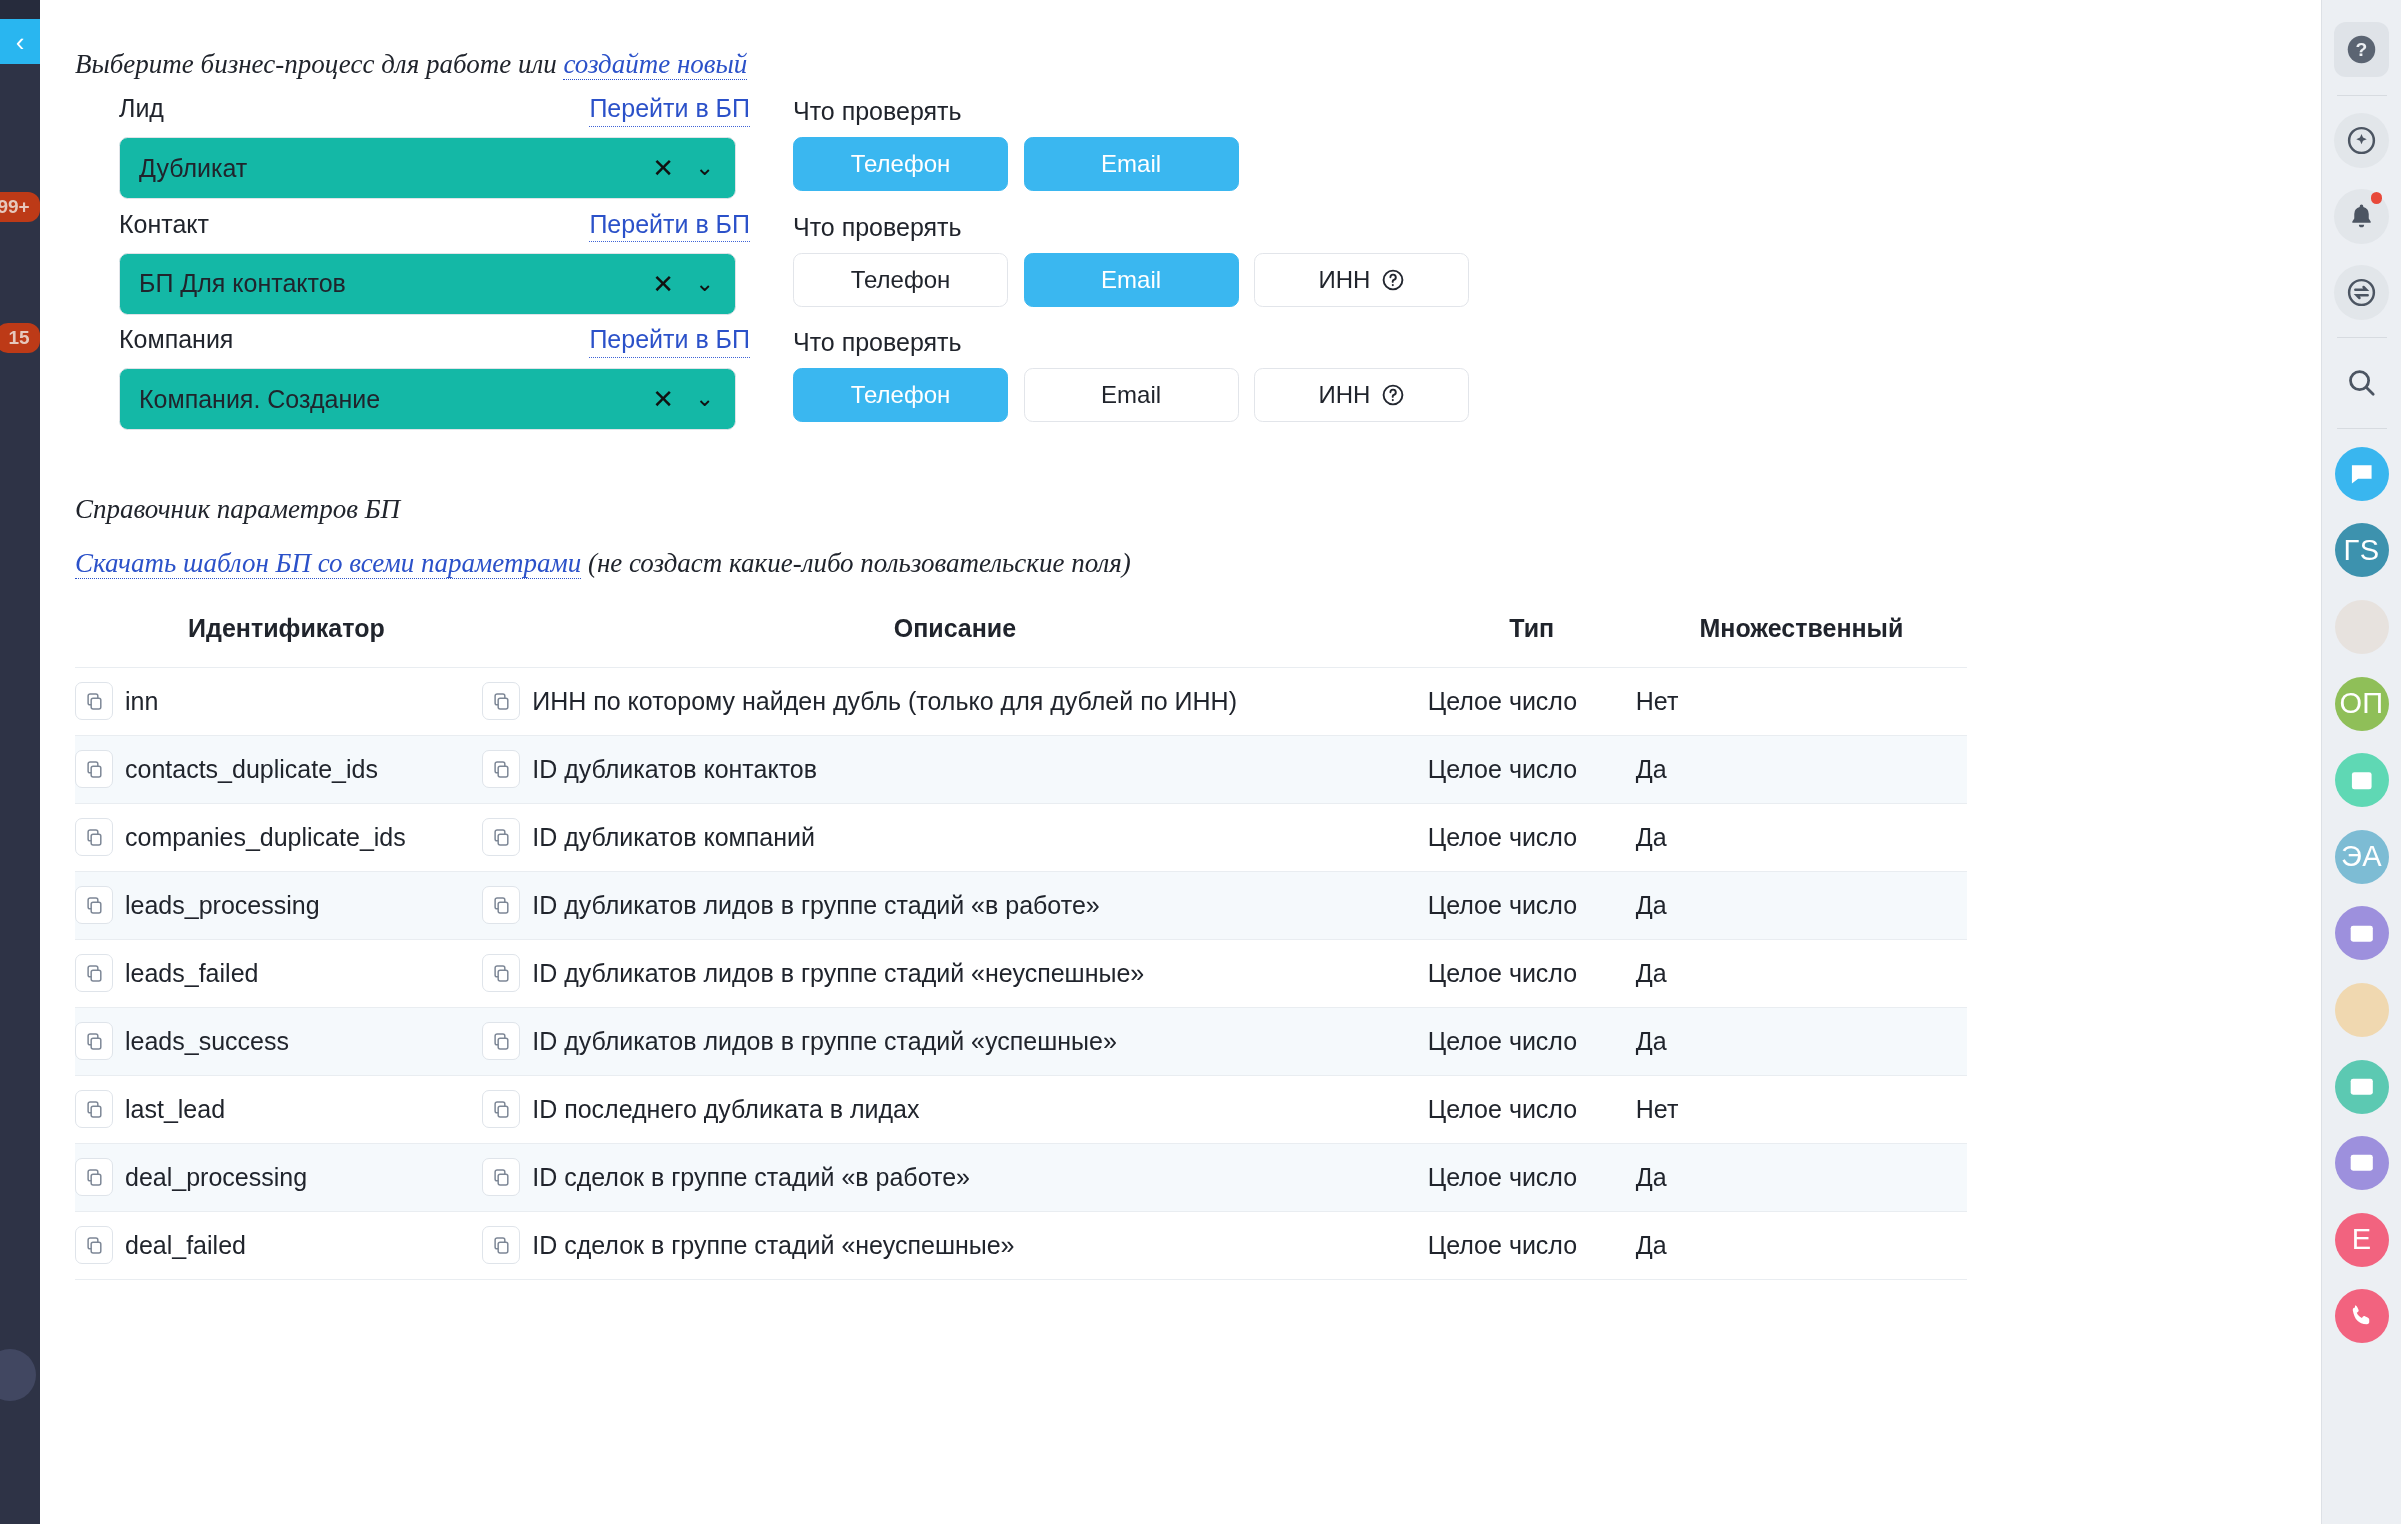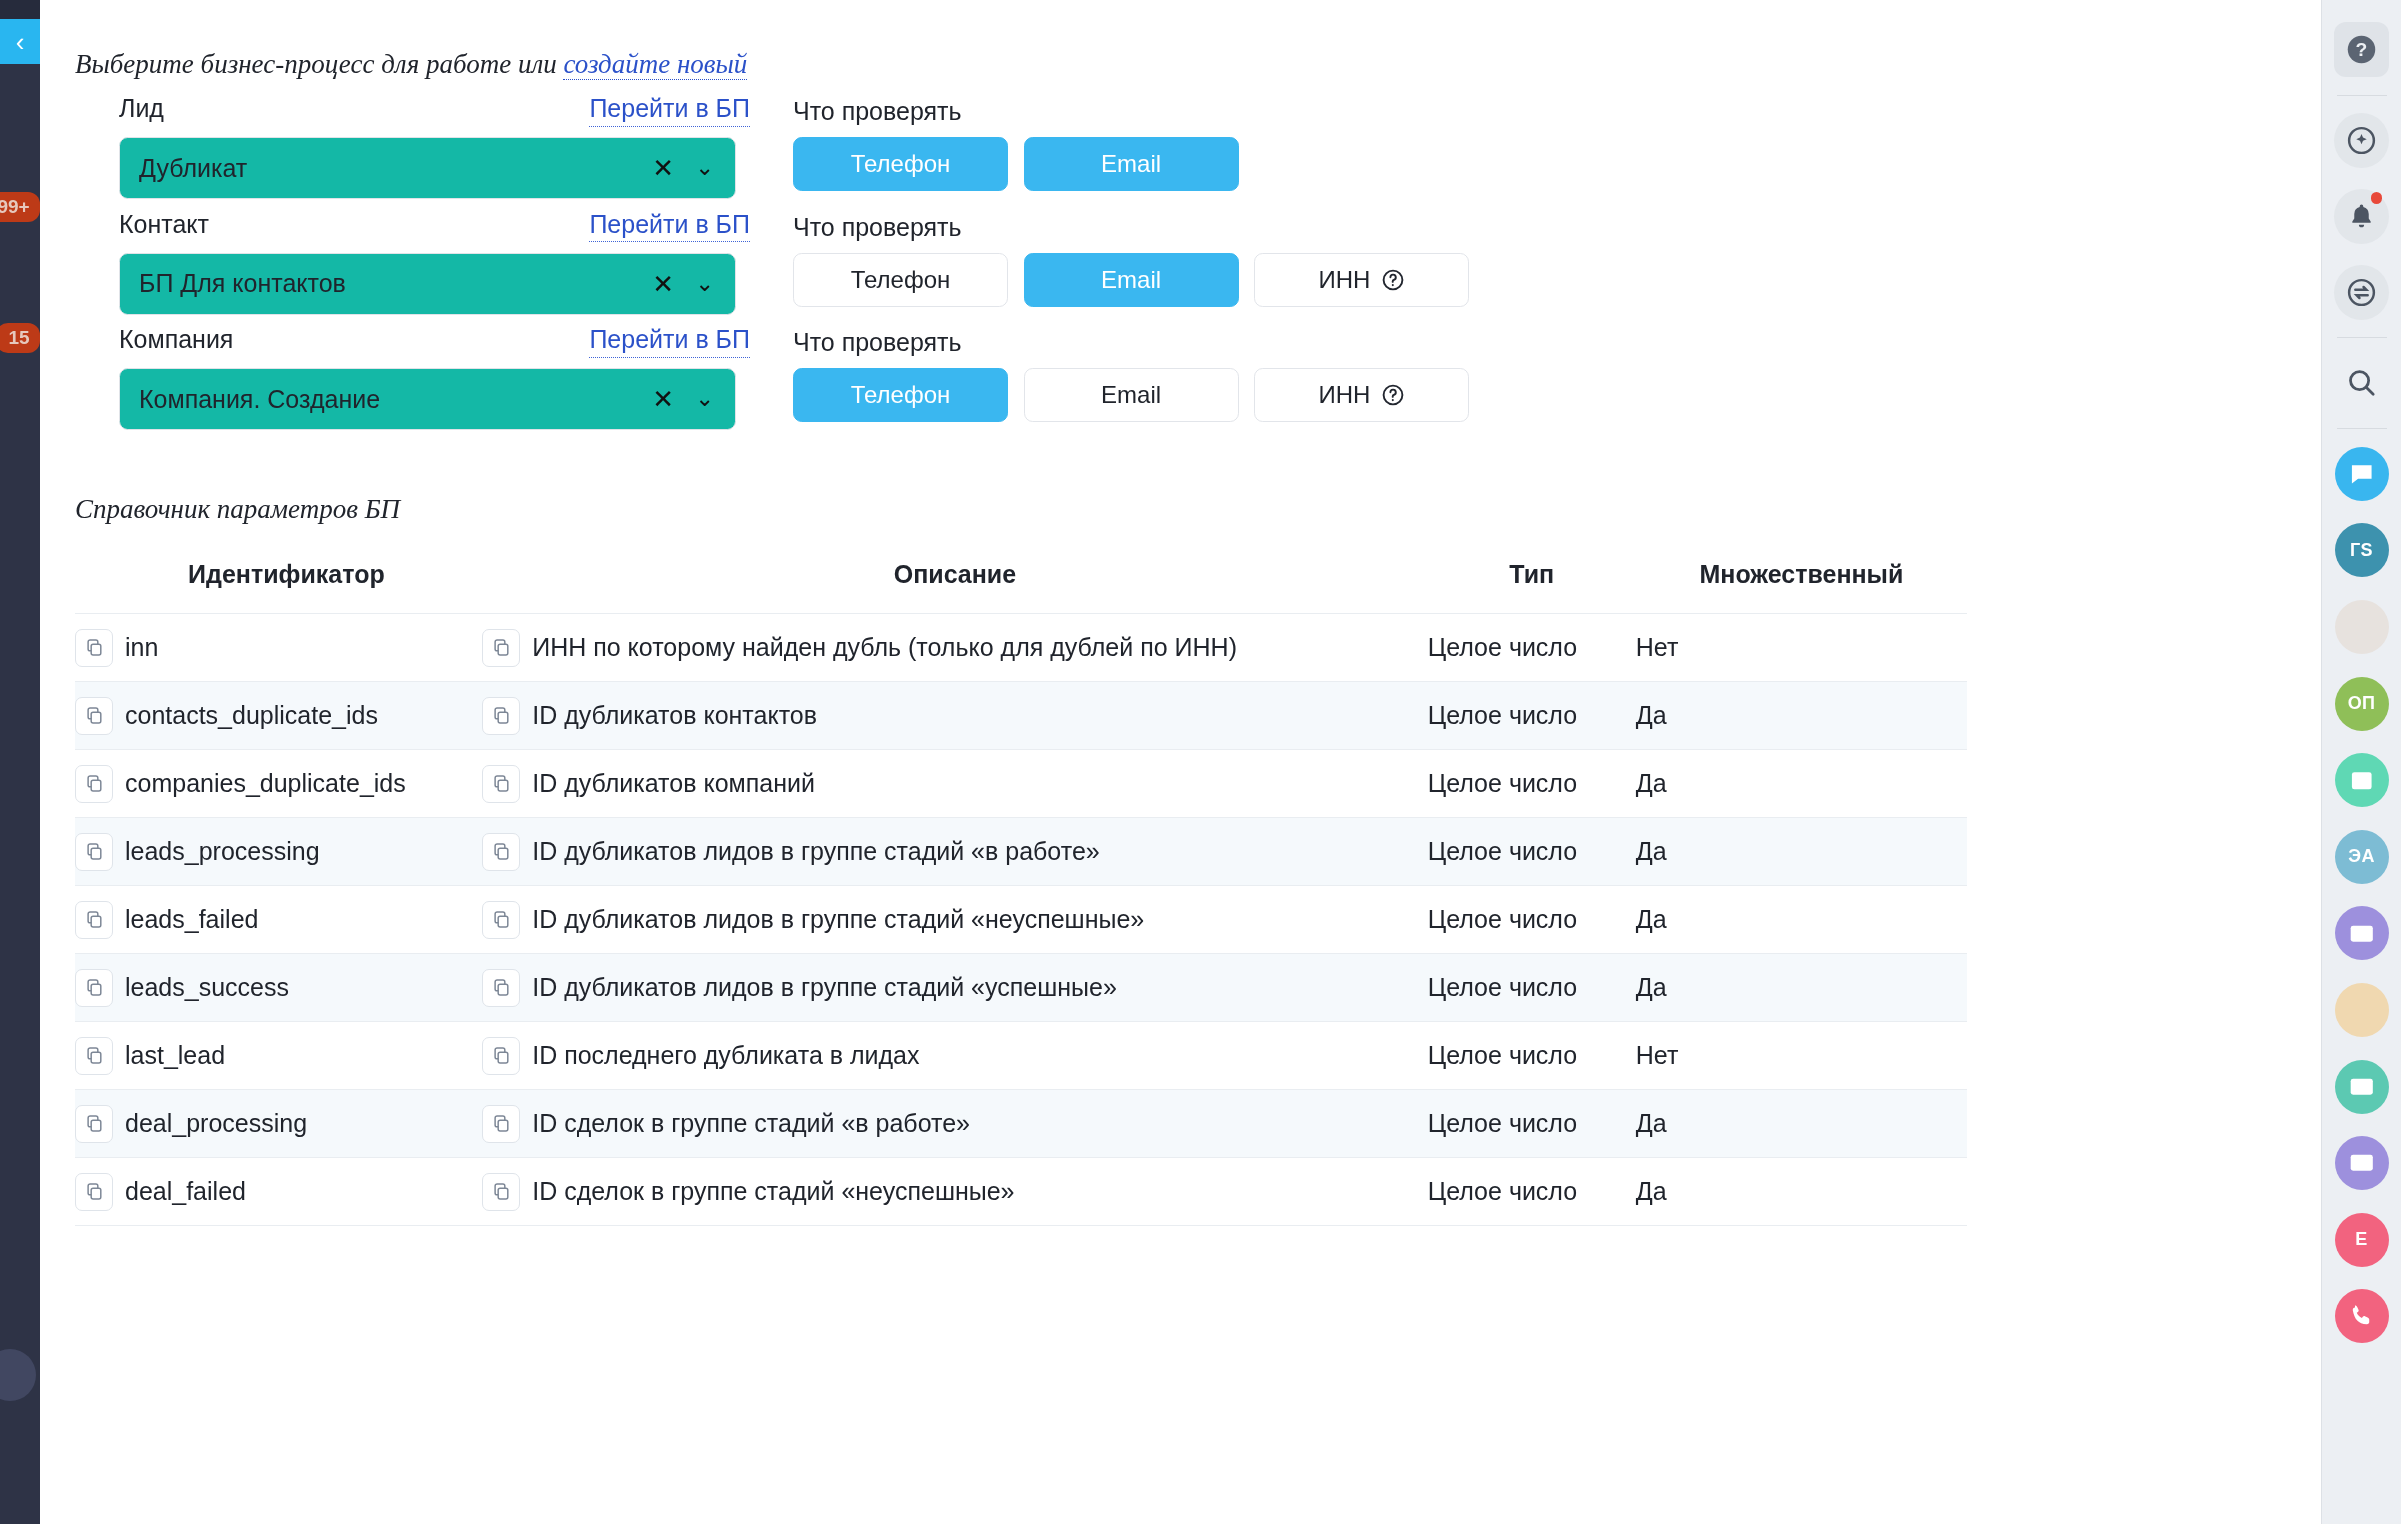--- a/index.html
+++ b/index.html
@@ -219,21 +219,21 @@
     cursor: pointer;
     position: relative;
   }
   .rr-item.boxed { background: #dfe3e8; }
   .rr-item.round { background: #e2e6ea; border-radius: 50%; }
   .rr-sep { width: 50px; height: 0.9px; background: #d7dbe0; margin: 7px 0; }
   .rr-avatar {
     width: 54px; height: 54px; border-radius: 50%;
     margin: 11.3px 0;
     display: flex; align-items: center; justify-content: center;
-    color: #ffffff; font-size: 18px; font-weight: bold;
+    color: #ffffff; font-size: 29px; font-weight: normal;
     overflow: hidden; cursor: pointer;
     letter-spacing: 0.4px;
     text-align: right;
   }
   .rr-dot-red {
     position: absolute; top: 3.5px; right: 7px;
     width: 11.3px; height: 11.3px; border-radius: 50%;
     background: #e8493a;
   }
 </style>
@@ -354,20 +354,23 @@
                   </svg>
                 </span>
               </div>
             </div>
           </div>
         </div>
 
       </div>
 
       <div class="ref-title">Справочник параметров БП</div>
+      <div class="ref-sub">
+        <span class="dl-link">Скачать шаблон БП со всеми параметрами</span><span> (не создаст какие-либо пользовательские поля)</span>
+      </div>
 
       <table class="params">
         <thead>
           <tr>
             <th class="c-id">Идентификатор</th>
             <th class="c-desc">Описание</th>
             <th class="c-type">Тип</th>
             <th class="c-mult">Множественный</th>
           </tr>
         </thead>

